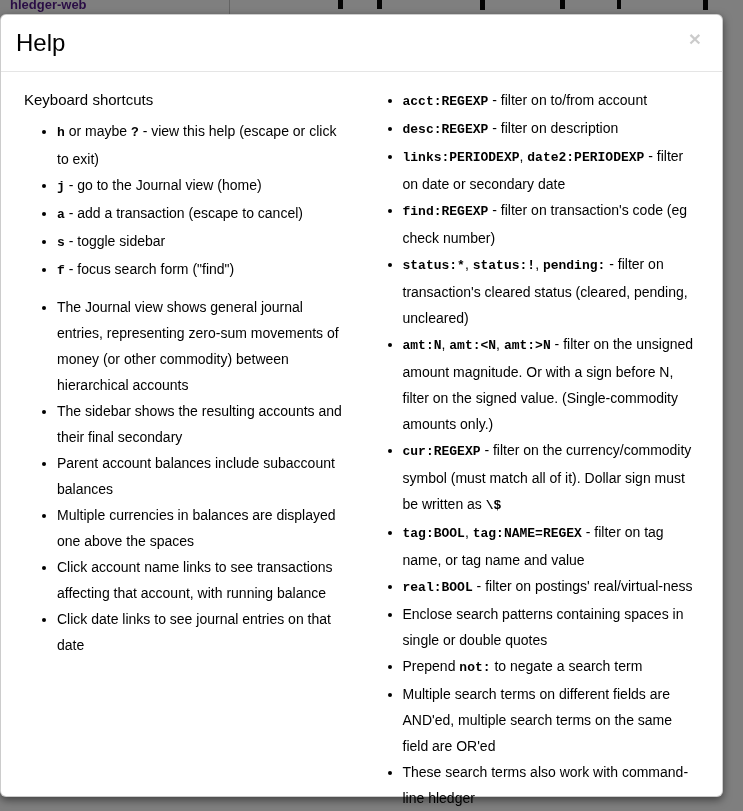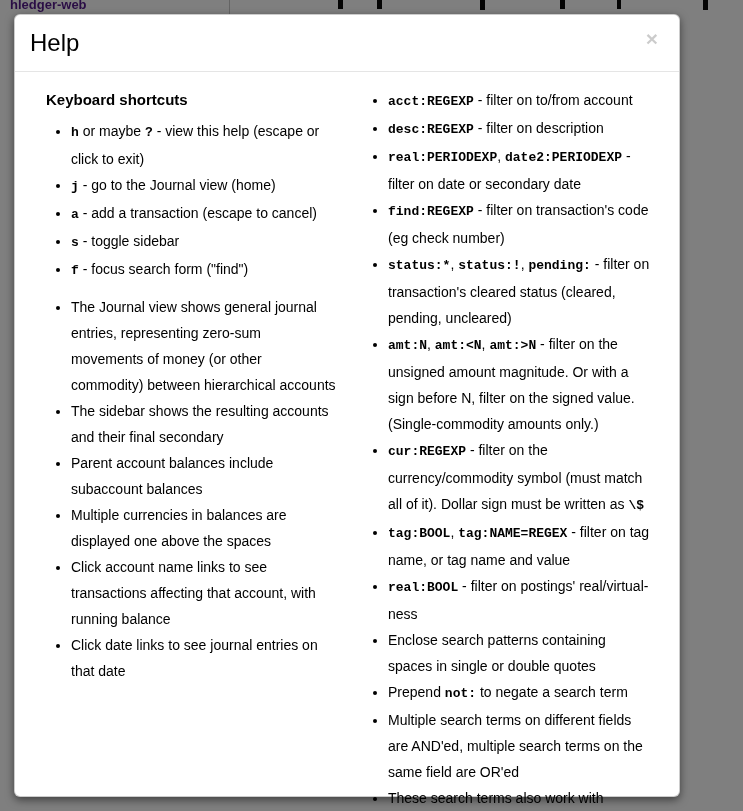--- a/index.html
+++ b/index.html
@@ -14,38 +14,38 @@
   .brand-link{
     position:absolute;left:10px;top:-3px;
     font-size:13px;font-weight:bold;color:#551a8b;text-decoration:none;
   }
   .vline{position:absolute;top:0;left:229px;width:1px;height:16px;background:#c9c9c9}
   .stub{position:absolute;top:0;background:#0a0a0a;display:block}
   
   .backdrop{position:absolute;left:0;top:0;width:743px;height:811px;background:rgba(0,0,0,0.5)}
   
   .modal{
-    position:absolute;left:14px;top:14px;width:666px;height:783px;
+    position:absolute;left:0;top:14px;width:723px;height:783px;
     box-sizing:border-box;
     background:#fff;border:1px solid rgba(0,0,0,0.2);border-radius:6px;
     box-shadow:0 3px 9px rgba(0,0,0,0.5);
   }
   .modal-header{
     position:relative;padding:15px;border-bottom:1px solid #e5e5e5;
   }
   .modal-title{margin:0;font-size:24px;font-weight:normal;line-height:26px;color:#000}
   .close-btn{
     position:absolute;right:15px;top:12px;
     font-size:21px;font-weight:bold;line-height:1;
     color:#000;opacity:0.2;cursor:pointer;border:none;background:none;
     font-family:"Liberation Sans",sans-serif;
   }
   .modal-body{display:flex;padding:5px 15px 40px}
   .col{width:50%;box-sizing:border-box;padding:0 10px 0 8px}
-  .col h4{font-size:15px;font-weight:bold;color:#000;margin:14px 8px 0}
+  .col h4{font-size:15px;font-weight:normal;color:#000;margin:14px 0 0}
   .col section + section h4{margin-top:20px}
   .col ul{margin:10px 0 10px;padding-left:33px}
   .col li{font-size:14px;line-height:26px;color:#000}
   code{
     font-family:"Liberation Mono",monospace;
     font-weight:bold;font-size:13px;color:#000;
     background:none;padding:0;
   }
 </style>
 </head>
@@ -90,21 +90,21 @@
             <li>Click account name links to see transactions affecting that account, with running balance</li>
             <li>Click date links to see journal entries on that date</li>
           </ul>
       </section>
     </div>
     <div class="col">
       <section>
         <ul>
             <li><code>acct:REGEXP</code> - filter on to/from account</li>
             <li><code>desc:REGEXP</code> - filter on description</li>
-            <li><code>real:PERIODEXP</code>, <code>date2:PERIODEXP</code> - filter on date or secondary date</li>
+            <li><code>links:PERIODEXP</code>, <code>date2:PERIODEXP</code> - filter on date or secondary date</li>
             <li><code>find:REGEXP</code> - filter on transaction's code (eg check number)</li>
             <li><code>status:*</code>, <code>status:!</code>, <code>pending:</code> - filter on transaction's cleared status (cleared, pending, uncleared)</li>
             <li><code>amt:N</code>, <code>amt:&lt;N</code>, <code>amt:&gt;N</code> - filter on the unsigned amount magnitude. Or with a sign before N, filter on the signed value. (Single-commodity amounts only.)</li>
             <li><code>cur:REGEXP</code> - filter on the currency/commodity symbol (must match all of it). Dollar sign must be written as <code>\$</code></li>
             <li><code>tag:BOOL</code>, <code>tag:NAME=REGEX</code> - filter on tag name, or tag name and value</li>
             <li><code>real:BOOL</code> - filter on postings' real/virtual-ness</li>
             <li>Enclose search patterns containing spaces in single or double quotes</li>
             <li>Prepend <code>not:</code> to negate a search term</li>
             <li>Multiple search terms on different fields are AND'ed, multiple search terms on the same field are OR'ed</li>
             <li>These search terms also work with command-line hledger</li>

